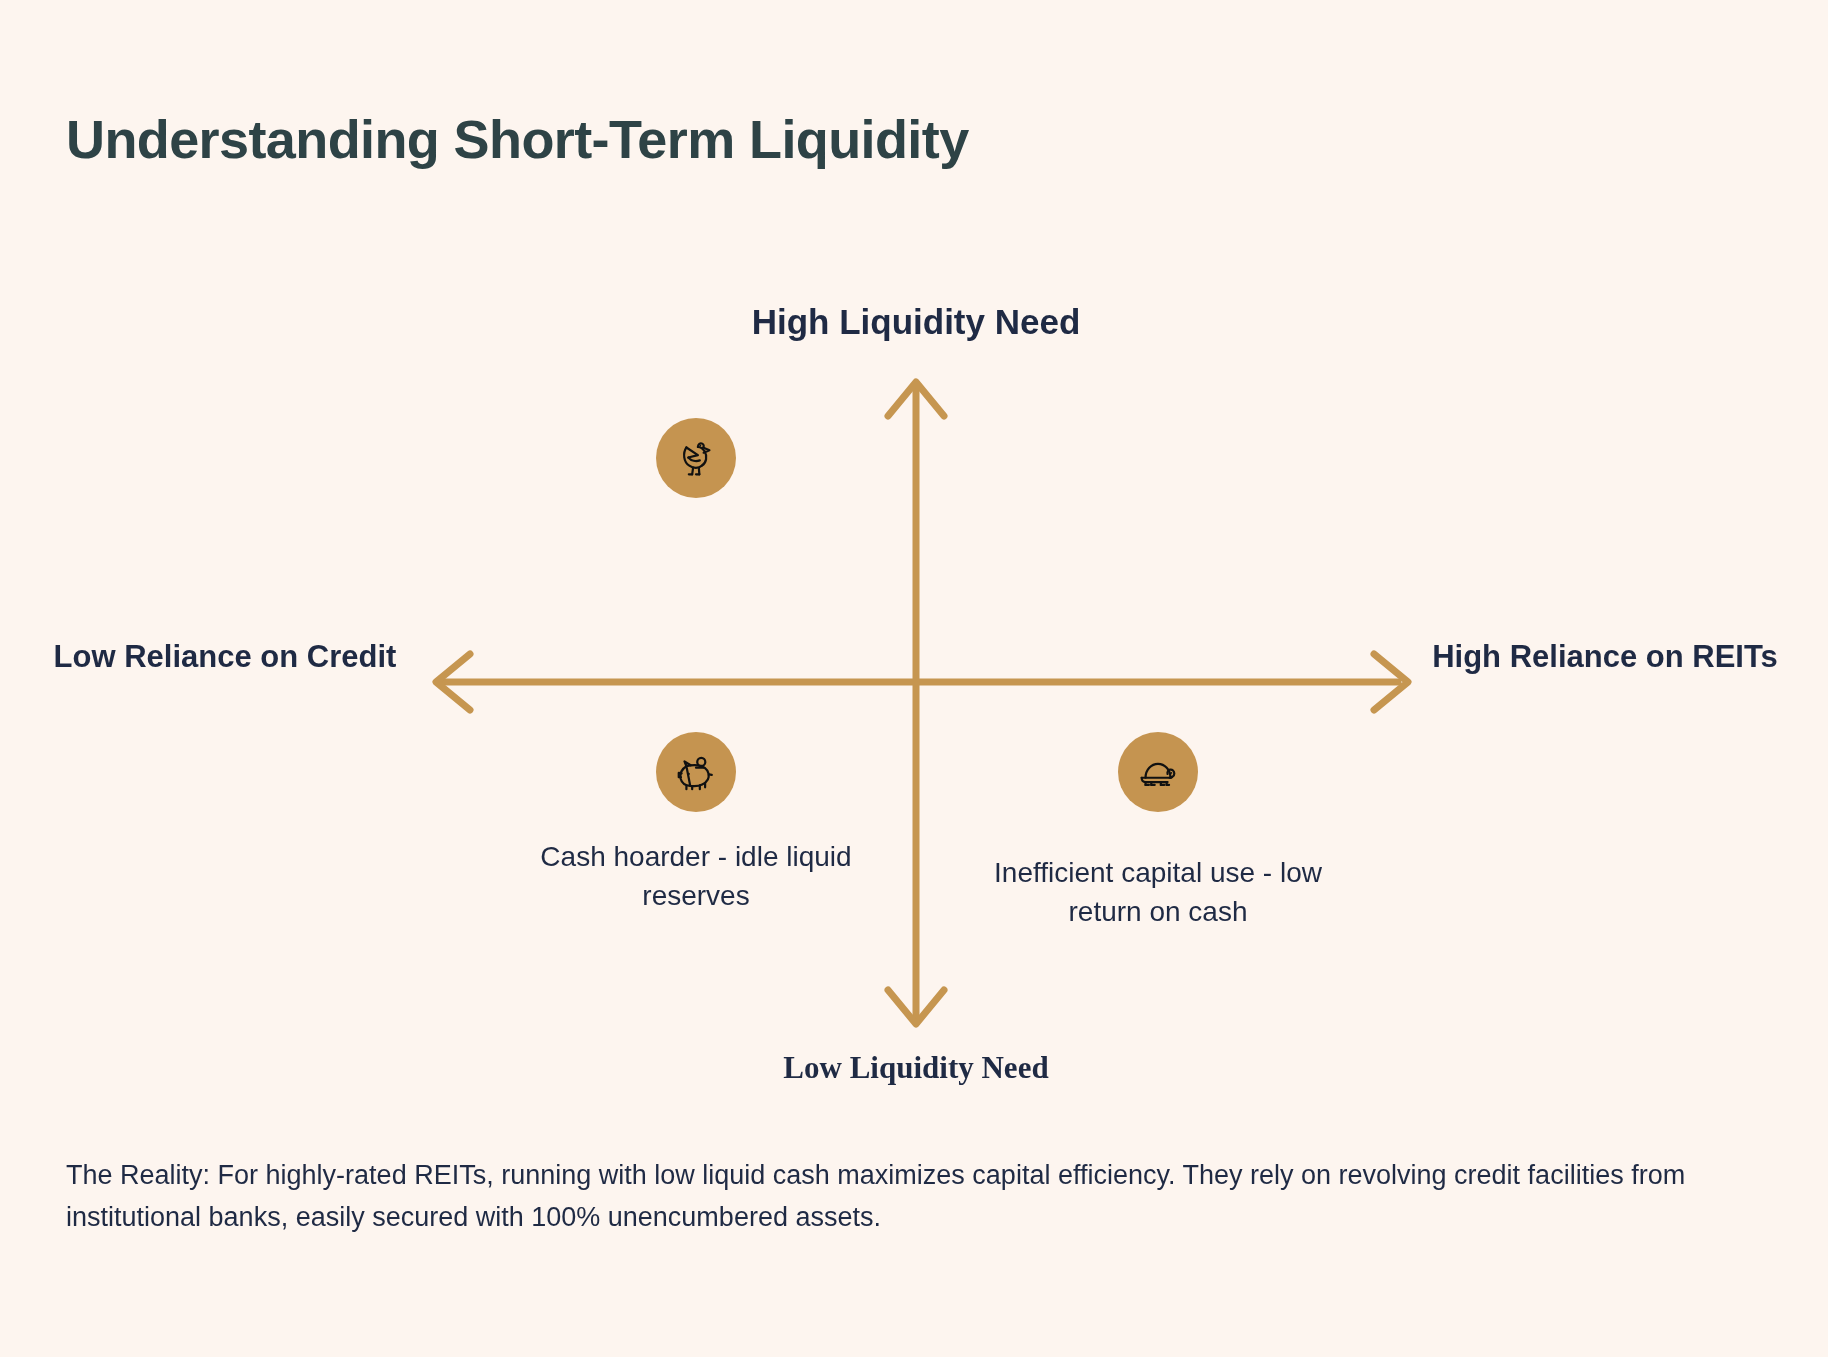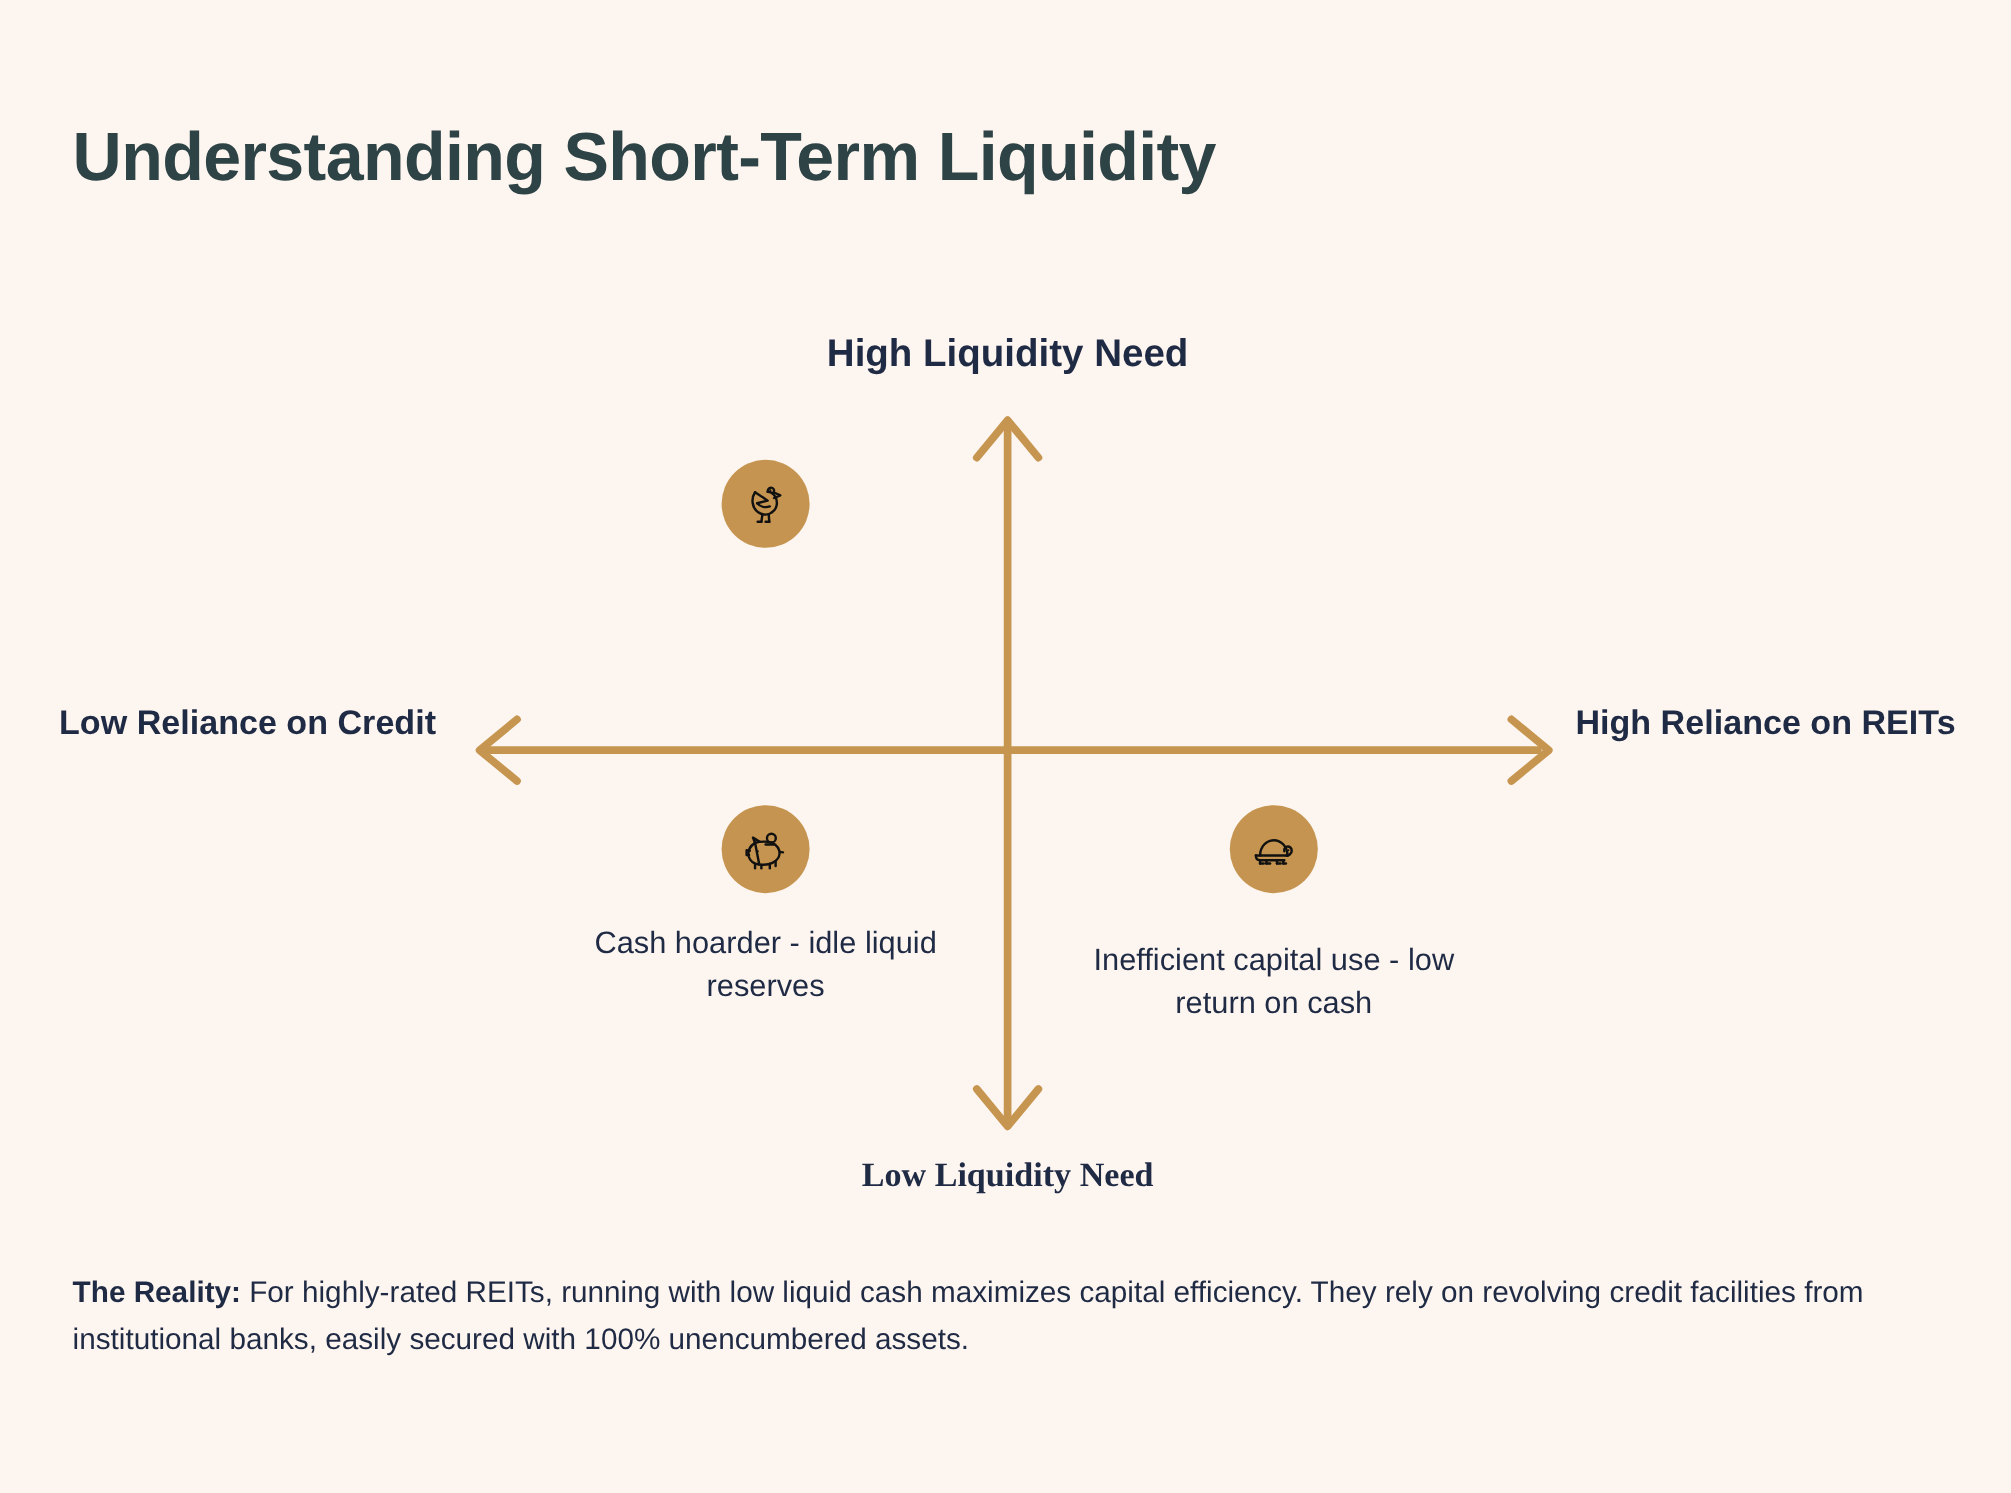--- a/index.html
+++ b/index.html
@@ -19,21 +19,21 @@
     width: 1828px;
     height: 1357px;
     background: #FDF5EF;
   }
 
   
   .page-title {
     position: absolute;
     left: 66px;
     top: 110px;
-    font-size: 62px;
+    font-size: 54px;
     font-weight: 700;
     color: #2E4346;
     letter-spacing: -0.6px;
     line-height: 1.1;
     white-space: nowrap;
   }
 
   
   .matrix {
     position: absolute;
@@ -119,21 +119,21 @@
   
   .footer {
     position: absolute;
     left: 66px;
     top: 1155px;
     width: 1700px;
     font-size: 27px;
     line-height: 1.55;
     color: #1F2A44;
   }
-  .footer b { font-weight: 700; }
+  .footer b { font-weight: 400; }
 </style>
 </head>
 <body>
 
 <div class="page">
 
   <div class="page-title">Understanding Short-Term Liquidity</div>
 
   <div class="matrix">
     <svg width="1828" height="1357" viewBox="0 0 1828 1357">

